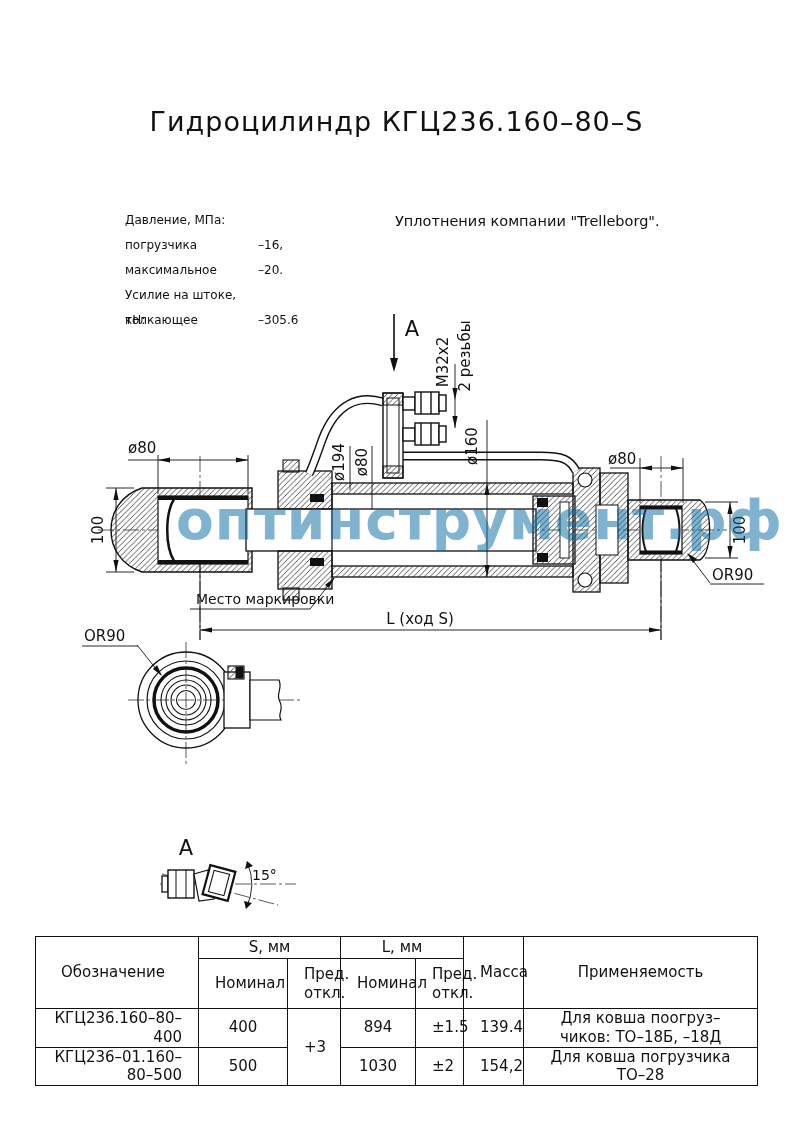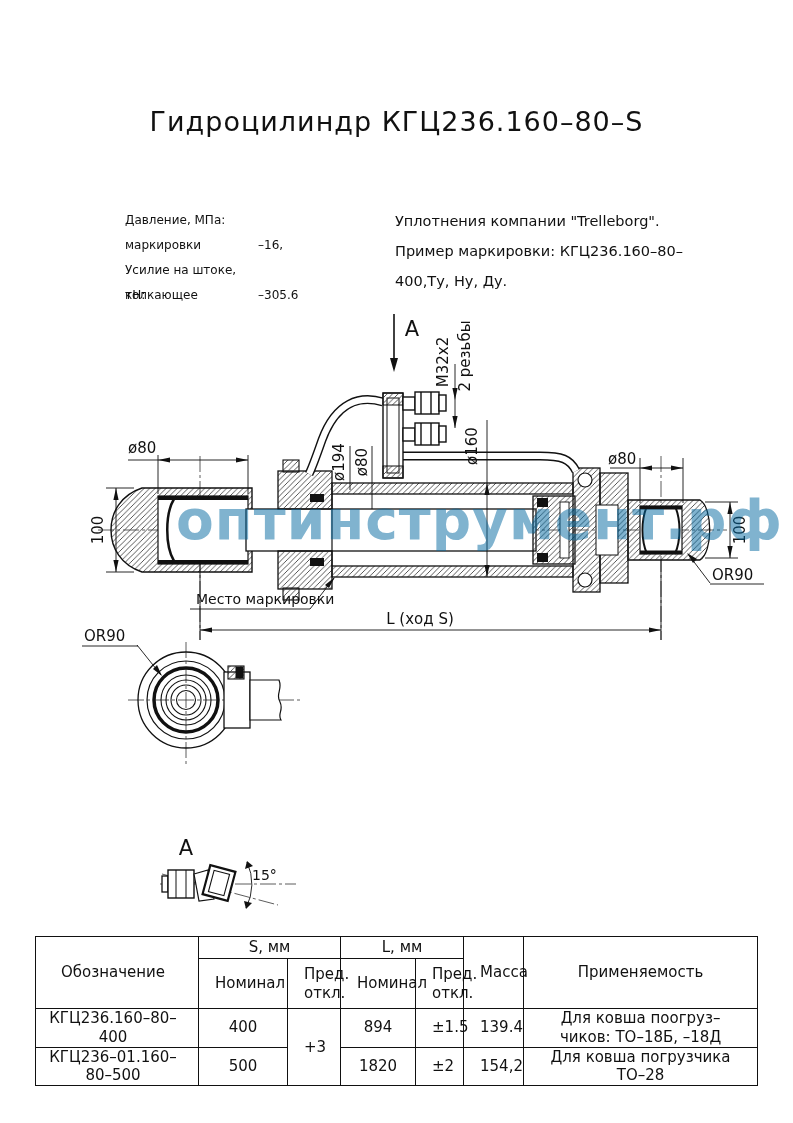--- a/index.html
+++ b/index.html
@@ -9,50 +9,53 @@
   #specs{top:208px;left:125px;width:260px;font-size:12px;}
   .spec-row{display:grid;grid-template-columns:133px auto;height:25px;line-height:25px;}
   #notes{top:206px;left:395px;width:330px;font-size:14.5px;line-height:30px;}
   #watermark{top:488px;left:176px;font-size:55px;font-weight:600;color:#0369a1;opacity:.5;letter-spacing:1px;white-space:nowrap;pointer-events:none;z-index:5;}
   svg{position:absolute;top:0;left:0;z-index:2;}
   svg text{font-family:"DejaVu Sans",sans-serif;fill:#111;}
   .dimtxt{font-size:15px;}
   .viewtxt{font-size:21px;}
   #spec-table{position:absolute;top:936px;left:35px;border-collapse:collapse;table-layout:fixed;width:722px;font-size:15px;font-weight:400;z-index:3;background:transparent;}
   #spec-table td,#spec-table th{border:1.6px solid #111;text-align:center;font-weight:400;padding:0 16px;line-height:1.25;}
-  #spec-table .des{ text-align:center;padding-left:8px;}
+  #spec-table .des{ text-align:right;padding-left:8px;}
   .hr1{height:22px;} .hr2{height:50px;} .dr{height:25px;}
 </style>
 </head>
 <body>
 
 <div id="title" class="abs">Гидроцилиндр КГЦ236.160–80–S</div>
 
 <div id="specs" class="abs">
   <div class="spec-row">
       <span>Давление, МПа:</span>
       <span></span>
     </div>
   <div class="spec-row">
-      <span>маркировки</span>
+      <span>погрузчика</span>
       <span>–16,</span>
+    </div>
+  <div class="spec-row">
+      <span>максимальное</span>
+      <span>–20.</span>
     </div>
   <div class="spec-row">
       <span>Усилие на штоке, кН:</span>
       <span></span>
     </div>
   <div class="spec-row">
       <span>толкающее</span>
       <span>–305.6</span>
     </div>
 </div>
 
 <div id="notes" class="abs">
   <div>Уплотнения компании "Trelleborg".</div>
-  <div>Пример маркировки: КГЦ236.160–80–400,Ту, Ну, Ду.</div>
 </div>
 
 <svg width="793" height="1123" viewBox="0 0 793 1123">
   <defs>
     <pattern id="h" width="5.5" height="5.5" patternUnits="userSpaceOnUse">
       <path d="M0,5.5 L5.5,0" stroke="#444" stroke-width="0.9"></path>
     </pattern>
   </defs>
 
   <g stroke="#333" stroke-width="0.8" stroke-dasharray="16 3 3 3" fill="none">
@@ -274,19 +277,19 @@
       <td>400</td>
       <td rowspan="2">+3</td>
       <td>894</td>
       <td>±1.5</td>
       <td>139.4</td>
       <td>Для ковша поогруз–чиков: ТО–18Б, –18Д</td>
     </tr>
     <tr class="dr">
       <td class="des">КГЦ236–01.160–80–500</td>
       <td>500</td>
-      <td>1820</td>
+      <td>1030</td>
       <td>±2</td>
       <td>154,2</td>
       <td>Для ковша погрузчика ТО–28</td>
     </tr>
   </tbody>
 </table>
 
 </body></html>

